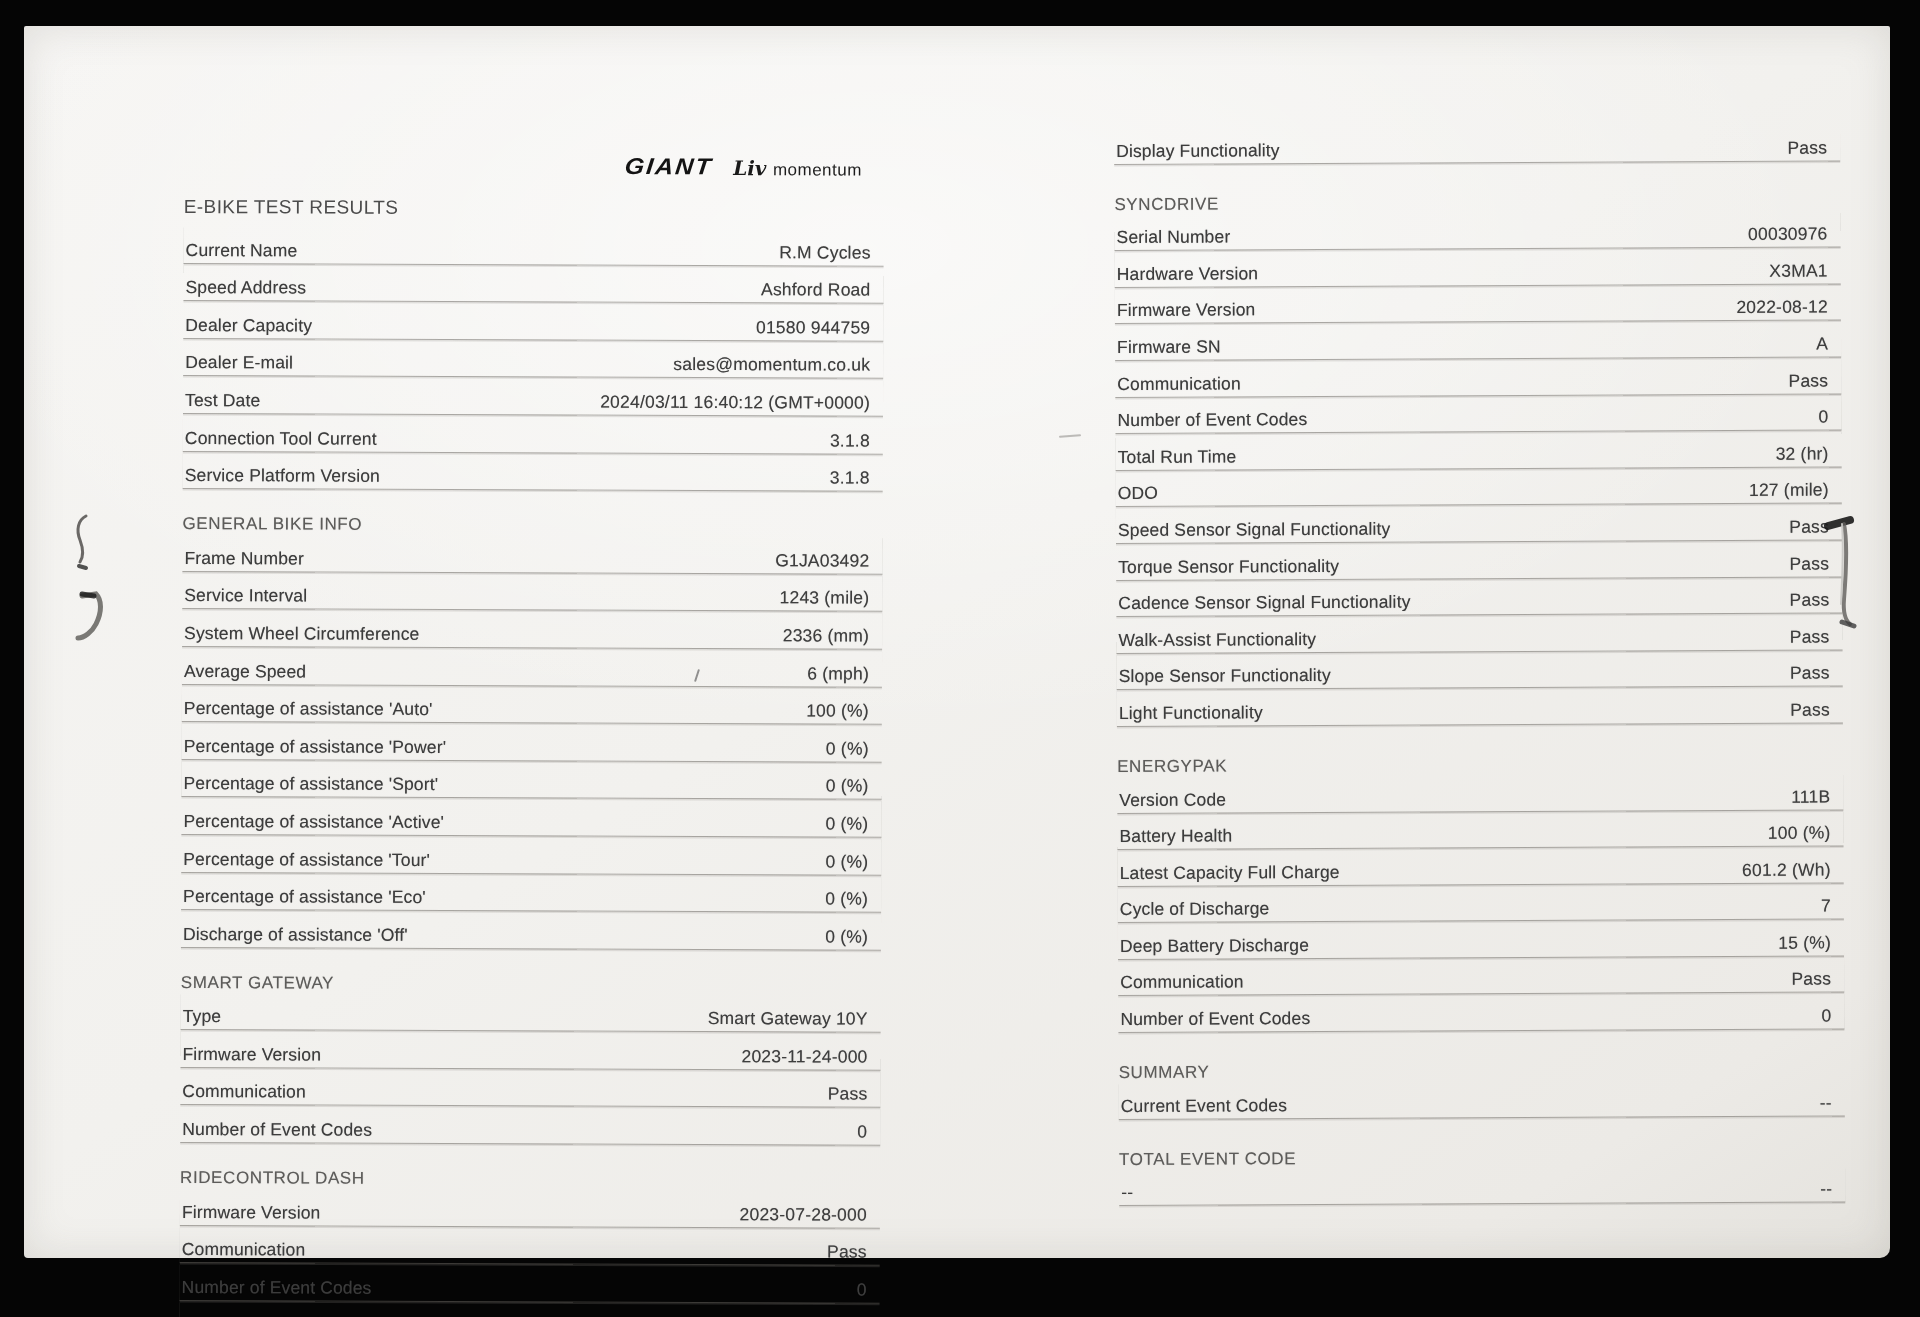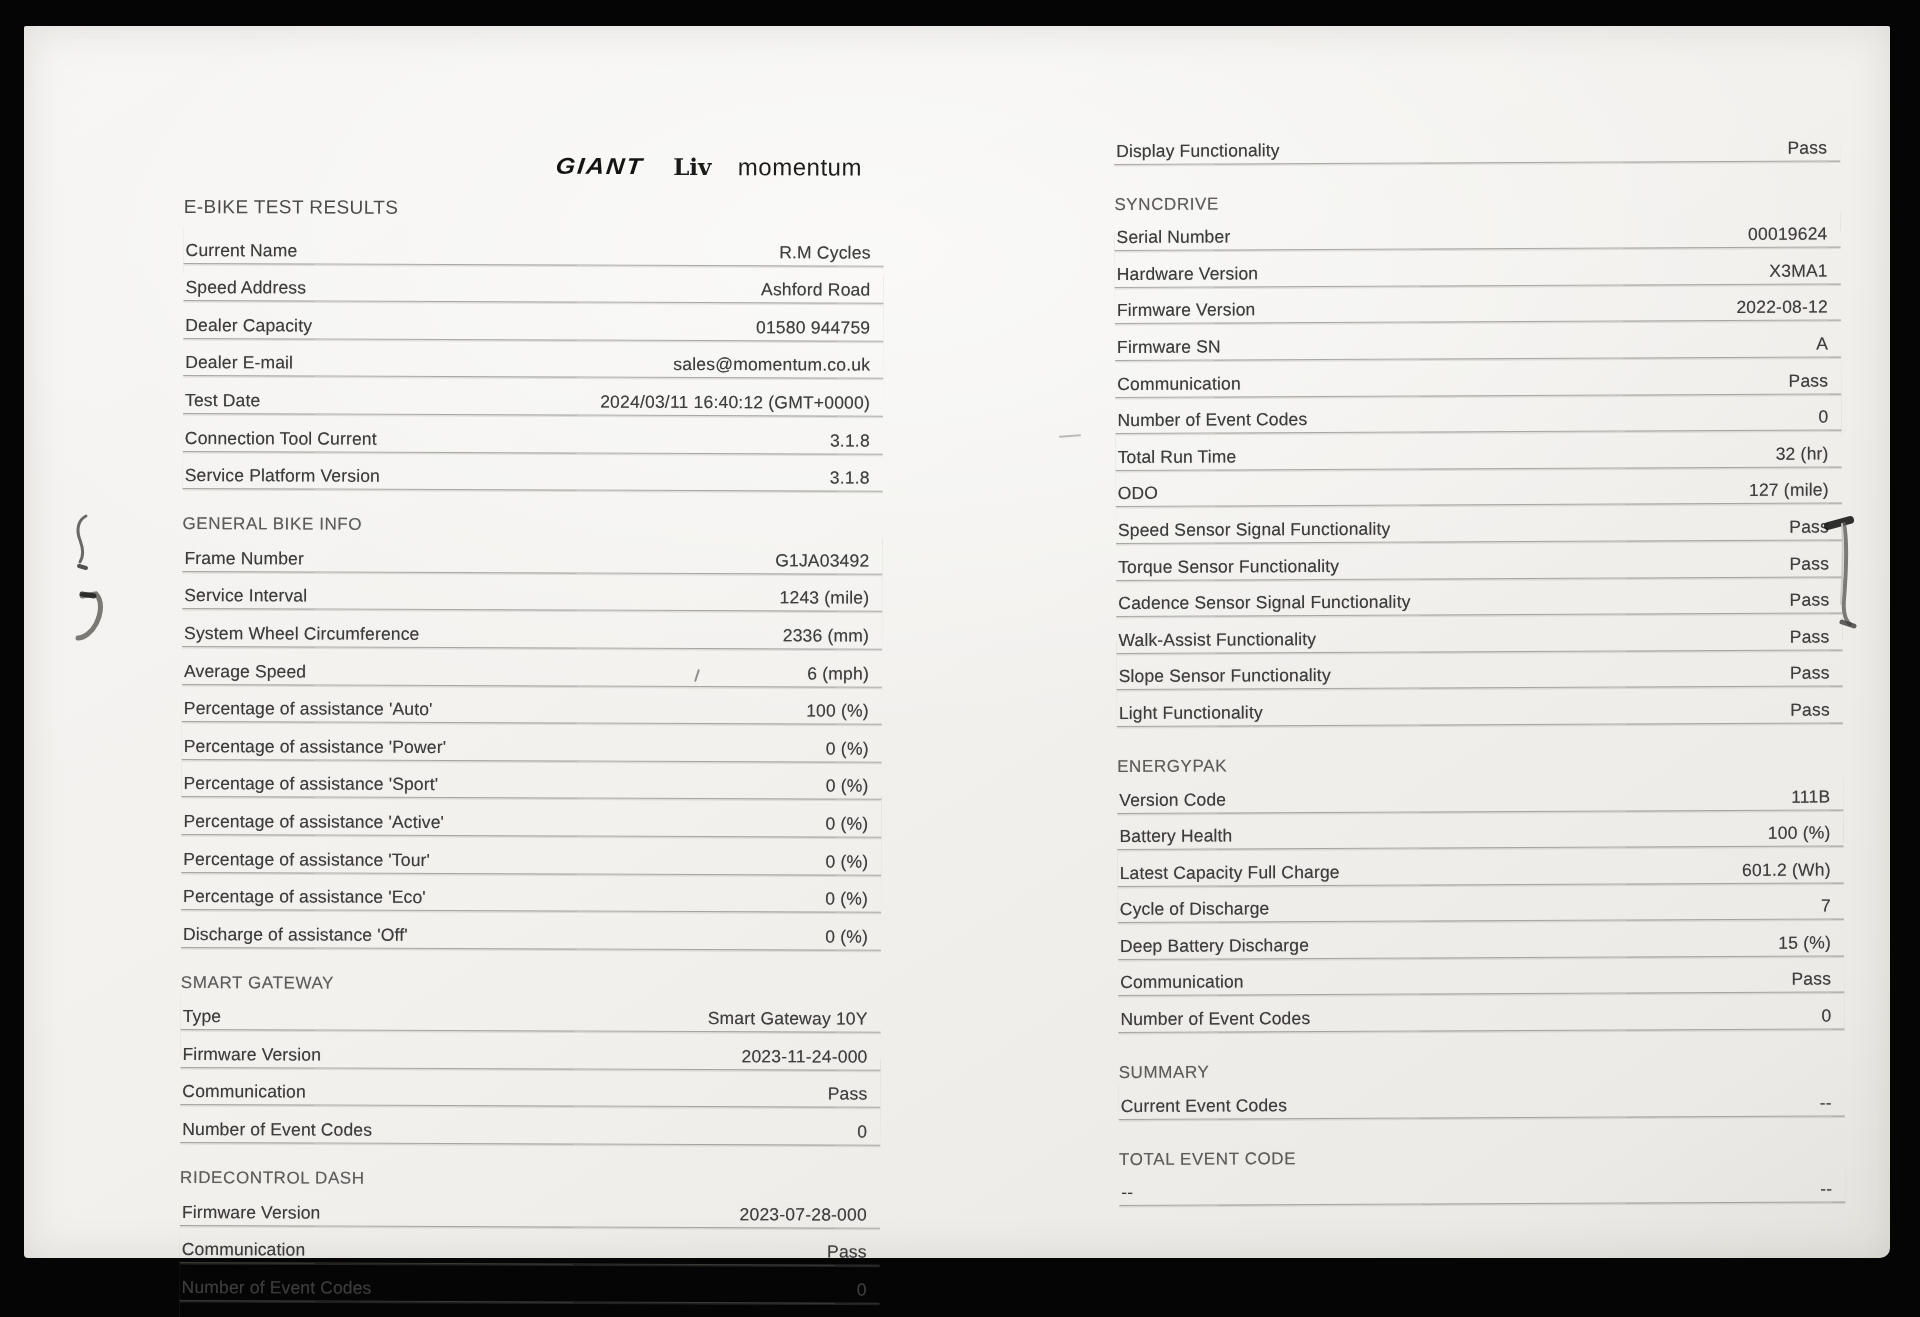--- a/index.html
+++ b/index.html
@@ -43,29 +43,29 @@
   }
   .logo-giant {
     display: inline-block;
     font-size: 25px; font-weight: 800; font-style: italic;
     letter-spacing: 2px;
     transform: skewX(-6deg) scaleY(0.92);
     color: #131313;
   }
   .logo-liv {
     display: inline-block;
-    margin-left: 25px;
+    margin-left: 16px;
     font-family: "DejaVu Serif", serif;
-    font-size: 23px; font-weight: 700; 
+    font-size: 20px; font-weight: 700; font-style: italic;
     color: #1a1a1a;
   }
   .logo-momentum {
     display: inline-block;
-    margin-left: 22px;
-    font-size: 24px; font-weight: 500;
+    margin-left: 2px;
+    font-size: 17px; font-weight: 500;
     letter-spacing: 0.5px;
     color: #1c1c1c;
   }
   .report-title {
     margin-top: 12px;
     font-size: 19px;
     letter-spacing: 0.4px;
     color: #4c4c4c;
     height: 24px;
   }
@@ -250,21 +250,21 @@
 
   <div class="col col-right">
     <div id="col-right-rows">
         <div class="row">
           <span class="row-label">Display Functionality</span>
           <span class="row-value">Pass</span>
         </div>
         <div class="section-title">SYNCDRIVE</div>
         <div class="row">
           <span class="row-label">Serial Number</span>
-          <span class="row-value">00019624</span>
+          <span class="row-value">00030976</span>
         </div>
         <div class="row">
           <span class="row-label">Hardware Version</span>
           <span class="row-value">X3MA1</span>
         </div>
         <div class="row">
           <span class="row-label">Firmware Version</span>
           <span class="row-value">2022-08-12</span>
         </div>
         <div class="row">

